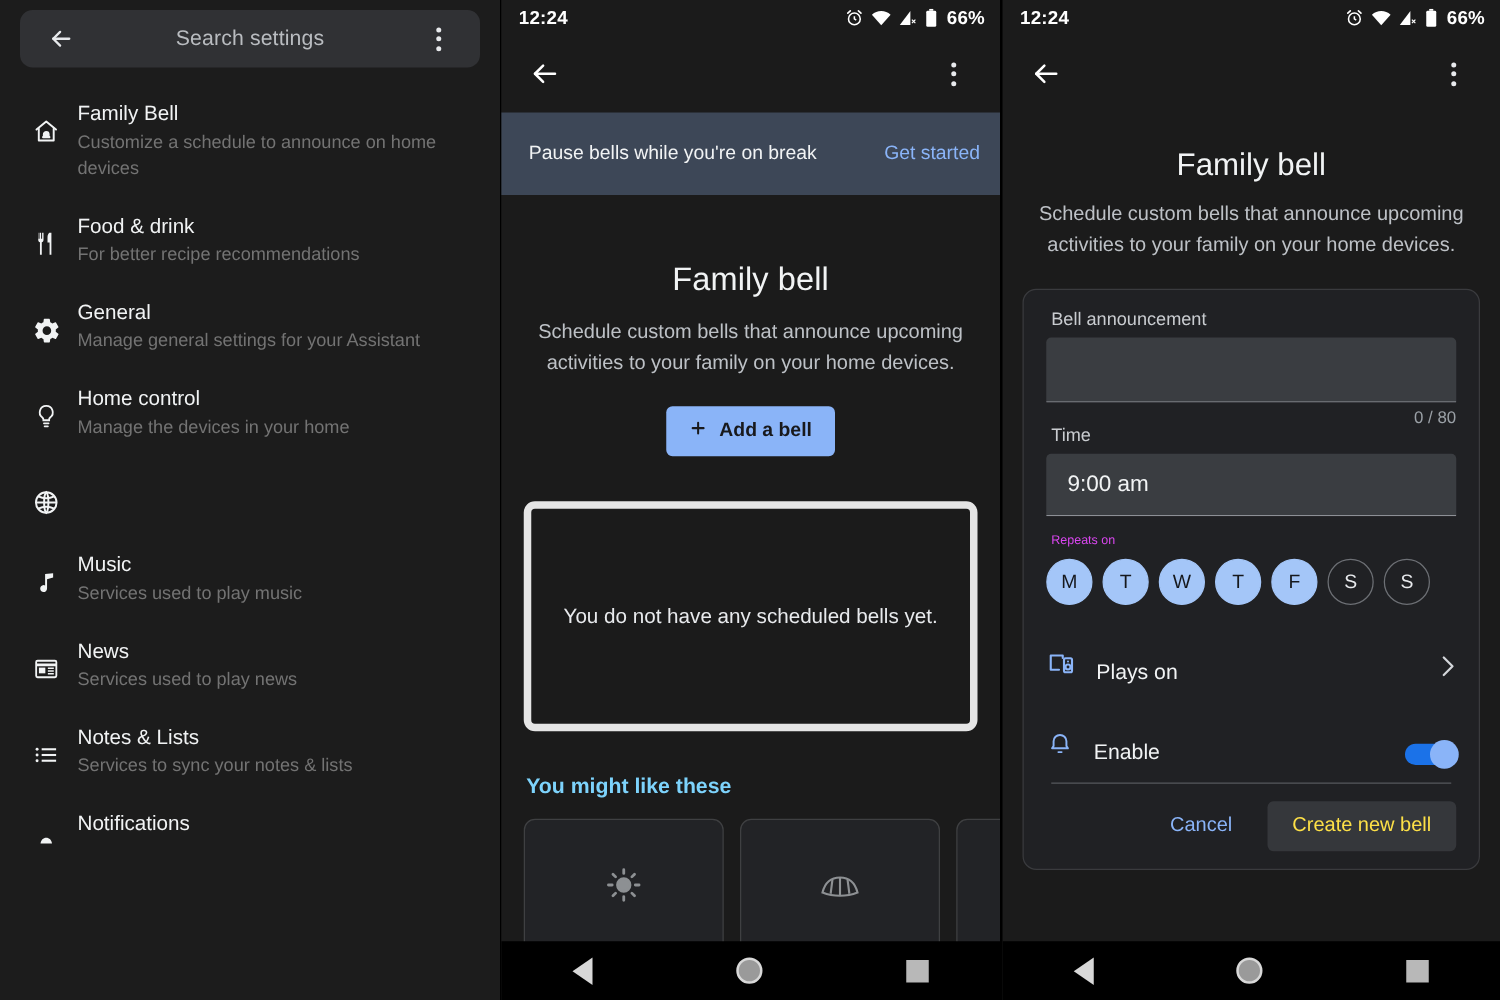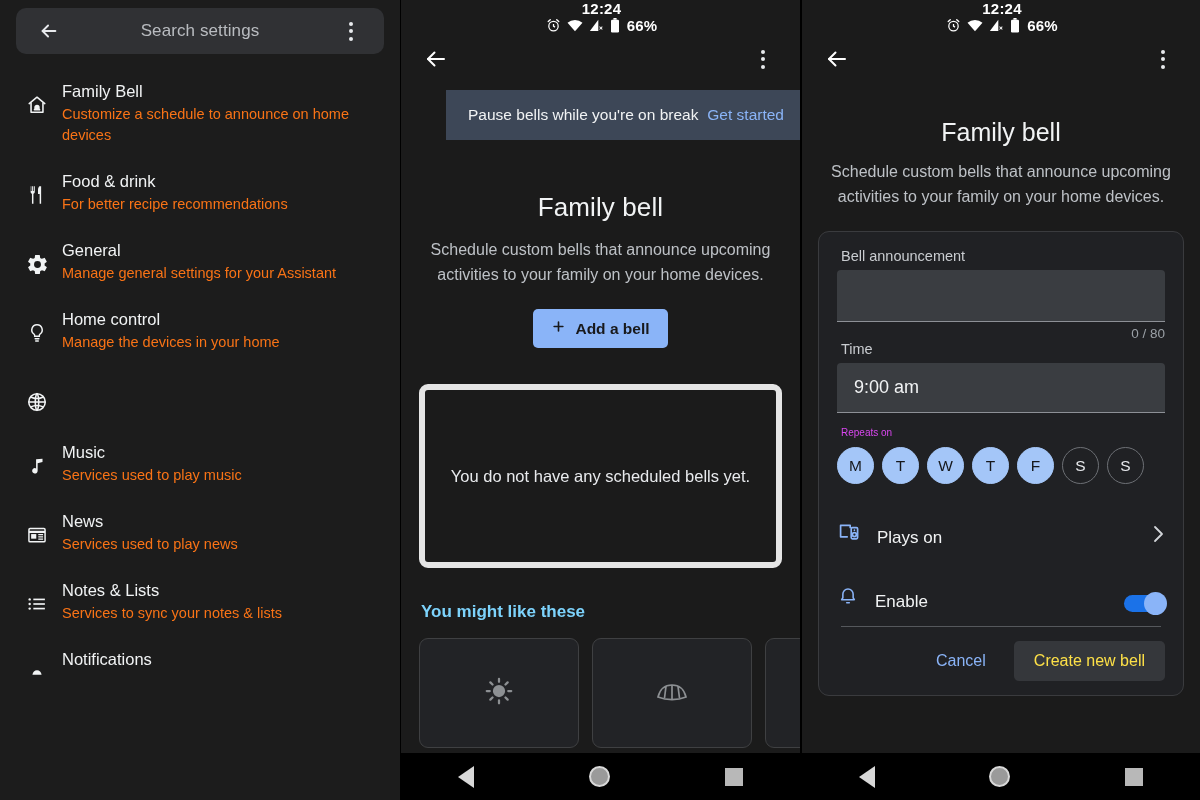--- a/index.html
+++ b/index.html
@@ -14,21 +14,20 @@
   #panel-settings { width: 400px; background: #1c1c1c; }
   #panel-list     { width: 400px; background: #1b1b1b; border-left: 1px solid #000; }
   #panel-create   { width: 400px; background: #1b1b1b; border-left: 2px solid #000; }
 
   
   .statusbar {
     height: 28px; display: flex; align-items: center;
     justify-content: space-between; padding: 0 12px 0 14px;
     color: #fff; font-size: 15px; font-weight: 600;
     letter-spacing: .2px;
-    flex-direction: column;
   }
   .status-right { display: flex; align-items: center; gap: 6px; }
   .status-right svg { display: block; }
   .batt-pct { font-size: 15px; font-weight: 600; margin-left: 1px; }
 
   
   .appbar {
     height: 62px; display: flex; align-items: center;
     justify-content: space-between; padding: 0 20px 0 18px;
   }
@@ -56,30 +55,29 @@
     padding: 12px 18px 12px 20px; min-height: 64px;
     cursor: pointer;
   }
   .set-ico {
     width: 34px; flex: 0 0 34px; display: flex;
     justify-content: center; padding-top: 14px;
   }
   .set-txt { padding-left: 8px; }
   .set-title { color: #f1f3f4; font-size: 16.5px; line-height: 22px; }
   .set-sub {
-    color: #f97316; font-size: 14.5px; line-height: 21px;
+    color: #737373; font-size: 14.5px; line-height: 21px;
     margin-top: 2px; max-width: 300px;
   }
 
   
   .banner {
-    background: #3d4757; height: 50px; display: flex;
+    background: #3d4757; height: 66px; display: flex;
     align-items: center; justify-content: space-between;
     padding: 0 16px 0 22px;
-    margin-left: 45px;
   }
   .banner-txt { color: #f1f3f4; font-size: 15.5px; }
   .banner-cta { color: #8ab4f8; font-size: 15.5px; cursor: pointer; }
 
   .hero { padding: 52px 22px 0; text-align: center; }
   .hero h1 {
     color: #f1f3f4; font-size: 26px; font-weight: 400;
     letter-spacing: .1px;
   }
   .hero p {

